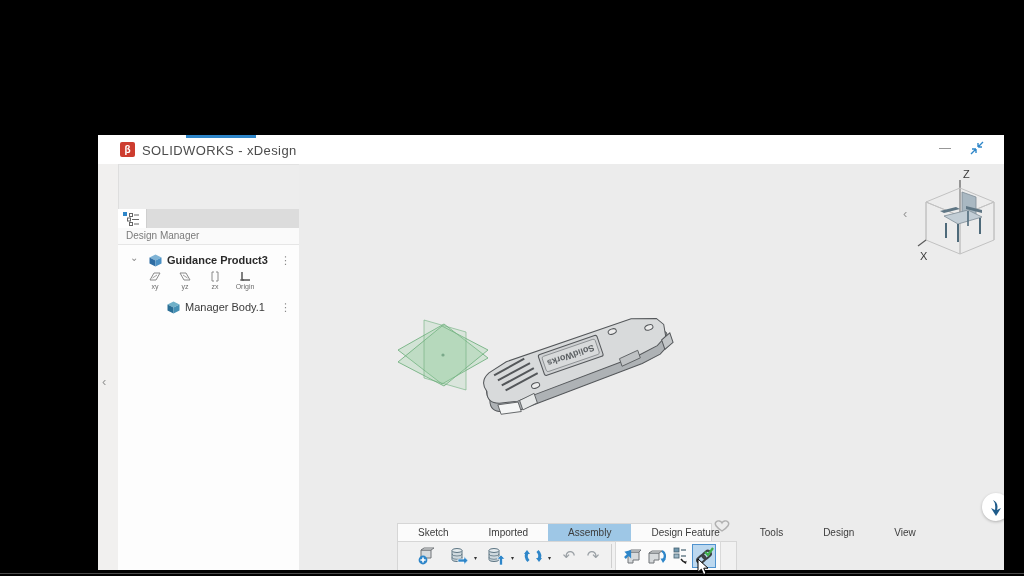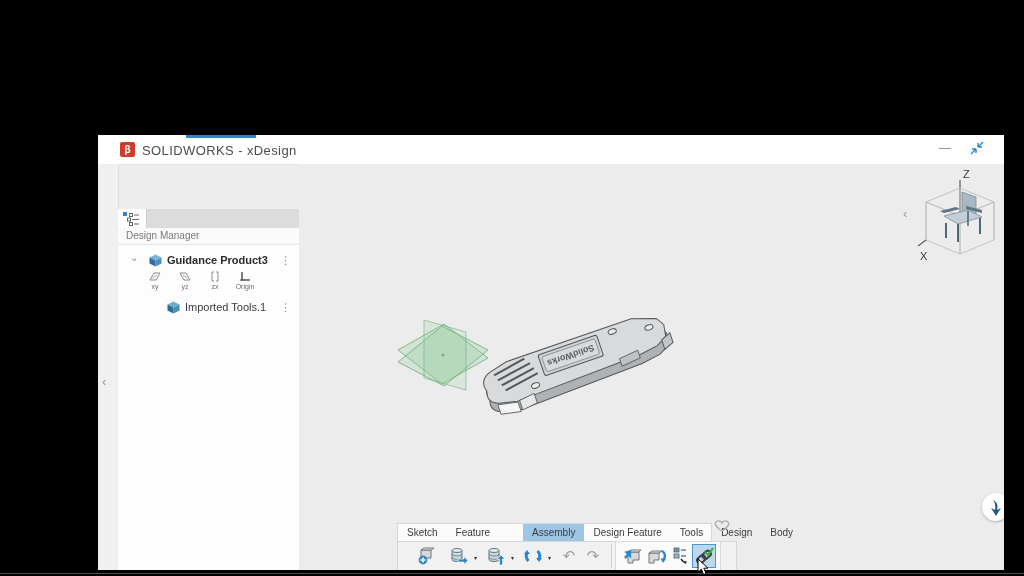--- a/index.html
+++ b/index.html
@@ -46,22 +46,22 @@
   #viewcube{left:615px;top:2px;width:92px;height:104px;}
   #vc-collapse{left:604px;top:42px;color:#9a9a9a;font-size:13px;}
 
   
   #fab{left:683px;top:329px;width:28px;height:28px;background:#fff;border-radius:50%;
        box-shadow:0 1px 3px rgba(0,0,0,.25);}
 
   
   #ribbon-tabs{left:98px;top:359px;width:313px;height:17px;background:#fbfbfb;
                border:1px solid #d6d6d6;display:flex;align-items:stretch;}
-  .rtab{font-size:10px;color:#3c3c3c;padding:0 9px;display:flex;align-items:center;white-space:nowrap;}
-  .rtab.active{background:#9ec7e6;margin-left:24px;}
+  .rtab{font-size:10px;color:#3c3c3c;padding:0 20px;display:flex;align-items:center;white-space:nowrap;}
+  .rtab.active{background:#9ec7e6;}
   #fav-heart{left:414px;top:355px;}
   #ribbon-tools{left:98px;top:377px;width:340px;height:30px;background:#f1f1f1;
                 border:1px solid #d6d6d6;display:flex;align-items:center;padding-left:16px;box-sizing:border-box;}
   .tool{width:24px;height:24px;display:flex;align-items:center;justify-content:center;position:relative;}
   .tool .caret{position:absolute;right:-6px;bottom:7px;font-size:6px;color:#333;}
   .tool.gap{margin-right:9px;}
   #tools-sep{width:1px;height:24px;background:#cfcfcf;margin:0 3px 0 6px;}
   #tools-right{display:flex;align-items:center;background:#fbfbfb;border:1px solid #d9d9d9;
                height:28px;padding:0 4px;}
   .tool.selected{background:#bcd8ef;border:1px solid #4f93cf;box-sizing:border-box;}
@@ -152,21 +152,21 @@
         <span class="plbl">Origin</span>
       </div>
     </div>
 
     <div class="abs tree-row" style="top:89px">
       <svg class="abs" style="left:49px;top:3px" width="13" height="13" viewBox="0 0 13 13">
         <polygon points="6.5,0.5 12.5,3.5 6.5,6.5 0.5,3.5" fill="#6fb0c8"></polygon>
         <polygon points="0.5,3.5 6.5,6.5 6.5,12.5 0.5,9.5" fill="#2a6f96"></polygon>
         <polygon points="6.5,6.5 12.5,3.5 12.5,9.5 6.5,12.5" fill="#4590b4"></polygon>
       </svg>
-      <span class="tree-label" style="left:67px;color:#3a3a3a">Imported Tools.1</span>
+      <span class="tree-label" style="left:67px;color:#3a3a3a">Manager Body.1</span>
       <span class="kebab">⋮</span>
     </div>
   </div>
 
   <div class="abs" id="viewport">
 
     <svg class="abs" style="left:97px;top:148px" width="95" height="92" viewBox="0 0 95 92">
       <polygon points="2,38 48,12 92,46 46,72" fill="rgba(150,205,160,0.30)" stroke="rgba(110,175,125,0.85)" stroke-width="1"></polygon>
       <polygon points="2,50 46,14 92,38 48,74" fill="rgba(150,205,160,0.30)" stroke="rgba(110,175,125,0.85)" stroke-width="1"></polygon>
       <polygon points="28,8 70,20 70,78 28,66" fill="rgba(150,205,160,0.20)" stroke="rgba(110,175,125,0.6)" stroke-width="1"></polygon>
@@ -229,26 +229,26 @@
     </svg>
 
     <div class="abs" id="fab">
       <svg width="28" height="28" viewBox="0 0 28 28">
         <path d="M11,7 q6,3 4,10 l4,-2 -5,8 -5,-8 4,2 q1,-7 -2,-10 z" fill="#1f5c8b"></path>
       </svg>
     </div>
 
     <div class="abs" id="ribbon-tabs">
       <div class="rtab">Sketch</div>
-      <div class="rtab">Feature</div>
+      <div class="rtab">Imported</div>
       <div class="rtab active">Assembly</div>
       <div class="rtab">Design Feature</div>
       <div class="rtab">Tools</div>
       <div class="rtab">Design</div>
-      <div class="rtab">Body</div>
+      <div class="rtab">View</div>
     </div>
     <svg class="abs" id="fav-heart" width="18" height="14" viewBox="0 0 18 14">
       <path d="M9,12 C3,8 1,5 3,3 C5,1 8,2 9,4 C10,2 13,1 15,3 C17,5 15,8 9,12 Z" fill="none" stroke="#b0b0b0" stroke-width="1.4"></path>
     </svg>
 
     <div class="abs" id="ribbon-tools">
 
       <div class="tool gap">
         <svg width="20" height="20" viewBox="0 0 20 20">
           <polygon points="5,4 15,4 15,12 10,12 10,15 5,15" fill="#d7dadc" stroke="#707478" stroke-width="1"></polygon>

